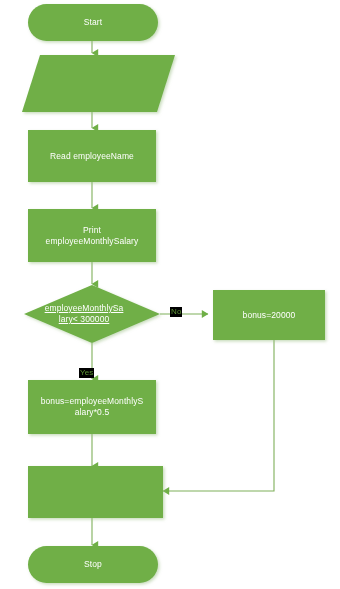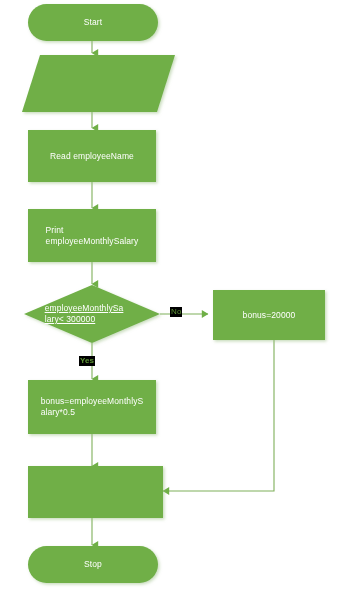--- a/index.html
+++ b/index.html
@@ -23,21 +23,21 @@
     left: 0;
     top: 0;
     width: 340px;
     height: 589px;
   }
   .node-label {
     position: absolute;
     color: #ffffff;
     font-size: 8.5px;
     line-height: 11px;
-    text-align: left;
+    text-align: center;
     white-space: pre-line;
     display: flex;
     align-items: center;
     justify-content: center;
     pointer-events: none;
     letter-spacing: 0.1px;
   }
   .edge-label {
     position: absolute;
     color: #5E9635;
@@ -117,15 +117,15 @@
   <div class="node-label" style="left:213px; top:290px; width:112px; height:50px;">bonus=20000</div>
 
   <div class="node-label" style="left:24px; top:380px; width:136px; height:54px;">bonus=employeeMonthlyS
 alary*0.5</div>
 
 
   <div class="node-label" style="left:28px; top:546px; width:130px; height:37px;">Stop</div>
 
   <div class="edge-label" style="left:170px; top:307px;">No</div>
 
-  <div class="edge-label" style="left:79px; top:356px;font-weight:bold;">Yes</div>
+  <div class="edge-label" style="left:79px; top:368px;">Yes</div>
 
 </div>
 
 </body></html>

